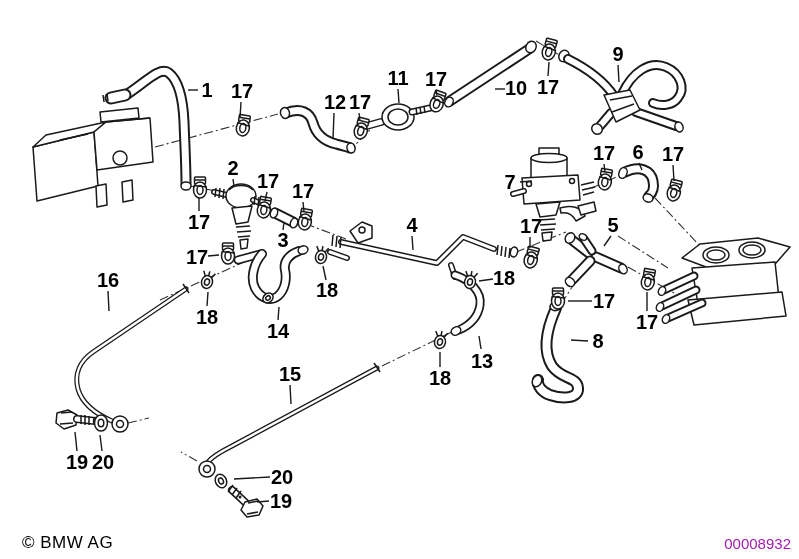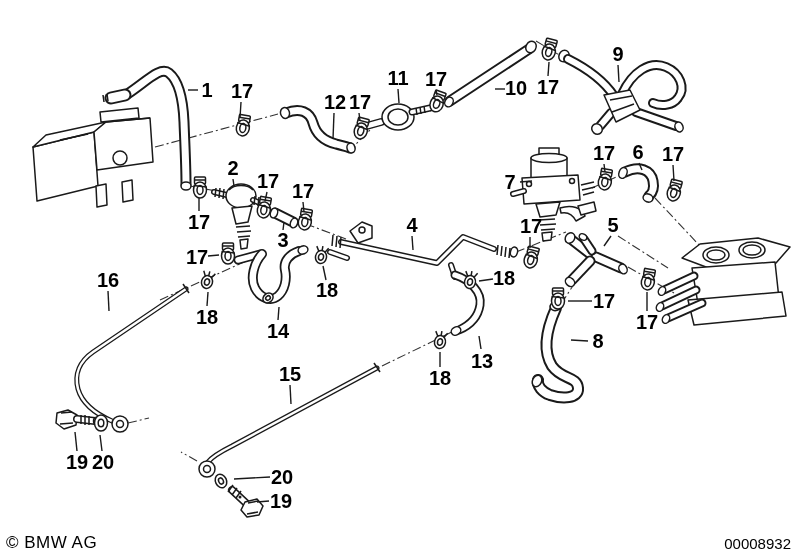--- a/index.html
+++ b/index.html
@@ -9,25 +9,25 @@
   }
   svg { display:block; }
   .ol   { fill:none; stroke:#1a1a1a; stroke-width:1.5; stroke-linejoin:round; }
   .fillw{ fill:#ffffff; stroke:#1a1a1a; stroke-width:1.5; stroke-linejoin:round; }
   .tube-out { fill:none; stroke:#1a1a1a; stroke-linecap:round; stroke-linejoin:round; }
   .tube-in  { fill:none; stroke:#ffffff; stroke-linecap:round; stroke-linejoin:round; }
   .callout-text { font-family:"Liberation Sans", sans-serif; font-weight:bold; font-size:20px; }
   .leader { stroke:#1a1a1a; stroke-width:1.4; fill:none; }
   .dashdot { stroke:#333333; stroke-width:1.1; fill:none; }
   .footer-copyright {
-    position:absolute; left:6px; bottom:6px; font-size:17px; color:#000;
+    position:absolute; left:22px; bottom:6px; font-size:17px; color:#000;
     letter-spacing:0.5px;
   }
   .footer-code {
-    position:absolute; right:8px; bottom:7px; font-size:15px; color:#000000;
+    position:absolute; right:8px; bottom:7px; font-size:15px; color:#a21caf;
   }
 </style>
 </head>
 <body>
 
 <div id="stage">
   <svg id="diagram-svg" width="799" height="559" viewBox="0 0 799 559">
 
     <defs>
       <g id="clamp-worm">

